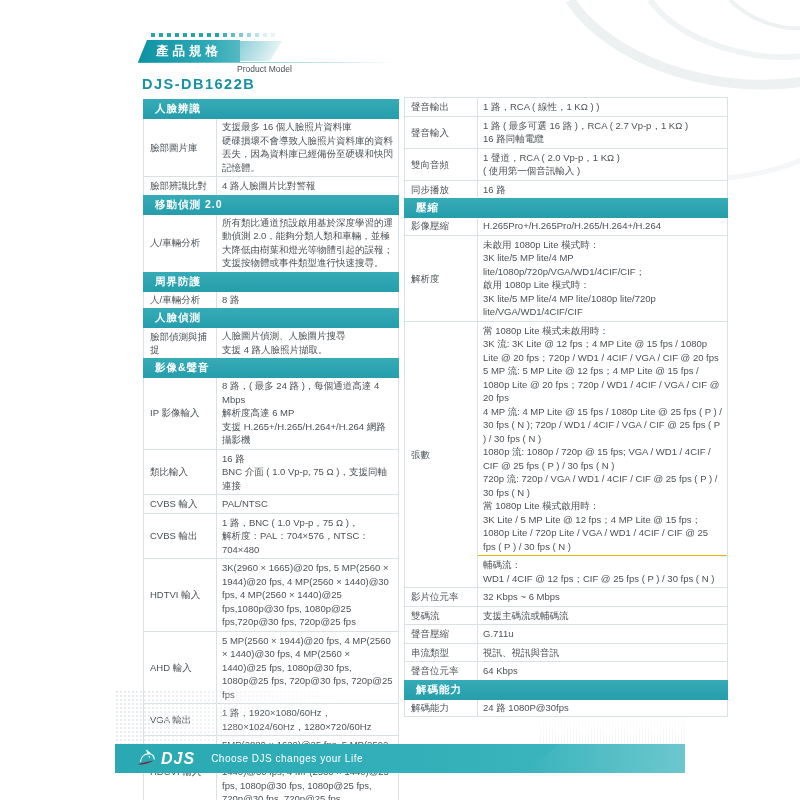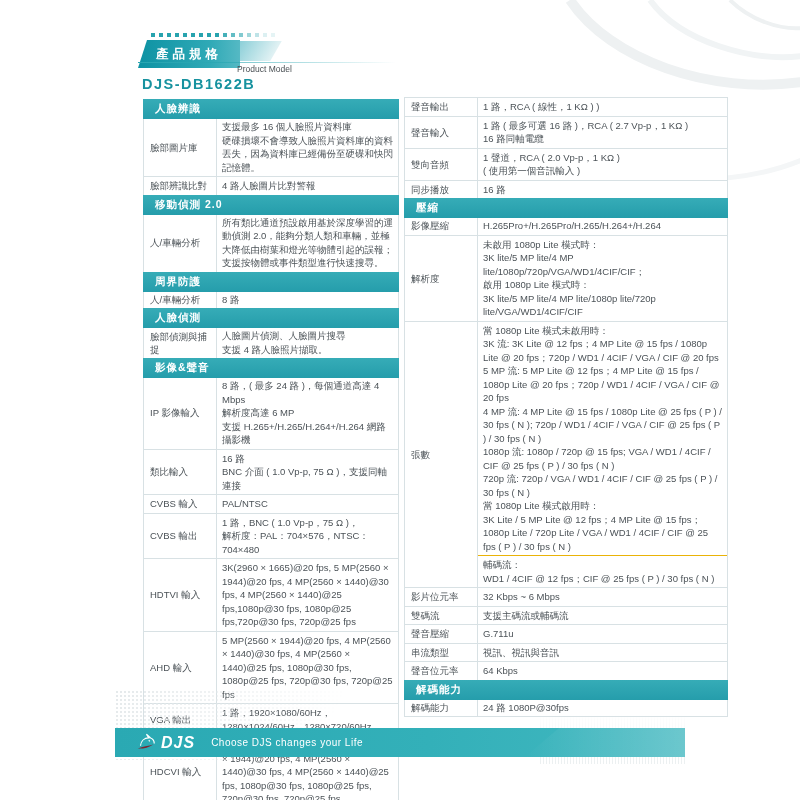--- a/index.html
+++ b/index.html
@@ -10,21 +10,21 @@
   
   .corner-waves{position:absolute;top:0;right:0;}
   
   .dots{position:absolute;left:151px;top:33px;display:flex;gap:4px;}
   .dots span{width:4px;height:4px;background:#27a3ae;display:block;}
   .banner-tail{
     position:absolute;left:228px;top:41px;width:48px;height:20px;
     background:linear-gradient(90deg,#7fcad4,#e2f2f4);transform:skewX(-30deg);
   }
   .banner{
-    position:absolute;left:138px;top:40px;width:102px;height:28px;
+    position:absolute;left:138px;top:40px;width:102px;height:22px;
     background:linear-gradient(90deg,#0d92a3,#2fa9b6 70%,#55b9c4);
     clip-path:polygon(9px 0,100% 0,100% 100%,0 100%);
     display:flex;align-items:center;justify-content:center;
     color:#ffffff;font-weight:bold;font-size:12.5px;letter-spacing:4px;
   }
   .banner-line{
     position:absolute;left:138px;top:62px;width:258px;height:1px;
     background:linear-gradient(90deg,#2aa7b2,rgba(42,167,178,0));
   }
   .banner-sub{position:absolute;left:237px;top:64px;font-size:8.5px;color:#4a5054;}
@@ -59,21 +59,21 @@
     mask-image:linear-gradient(115deg,rgba(0,0,0,.9),transparent 75%);
   }
   .halftone-right{
     position:absolute;left:540px;top:714px;width:146px;height:50px;
     background:repeating-linear-gradient(90deg,#e8edee 0 1px,transparent 1px 3px);
     -webkit-mask-image:linear-gradient(to bottom,transparent,rgba(0,0,0,.85));
     mask-image:linear-gradient(to bottom,transparent,rgba(0,0,0,.85));
   }
   
   .footer{
-    position:absolute;left:115px;top:728px;width:570px;height:29px;
+    position:absolute;left:115px;top:744px;width:570px;height:29px;
     background:linear-gradient(90deg,#2aa9b3,#33b0b9 55%,#43b8c0);
     display:flex;align-items:center;padding-left:20px;box-sizing:border-box;color:#fff;
   }
   .footer::after{
     content:"";position:absolute;right:0;top:0;width:160px;height:100%;
     background:linear-gradient(90deg,rgba(255,255,255,0),rgba(255,255,255,.22));
     clip-path:polygon(34px 0,100% 0,100% 100%,0 100%);
   }
   .footer-logo-icon{display:inline-flex;margin-right:4px;}
   .footer-logo-text{font-size:16px;font-weight:bold;font-style:italic;letter-spacing:1px;}

